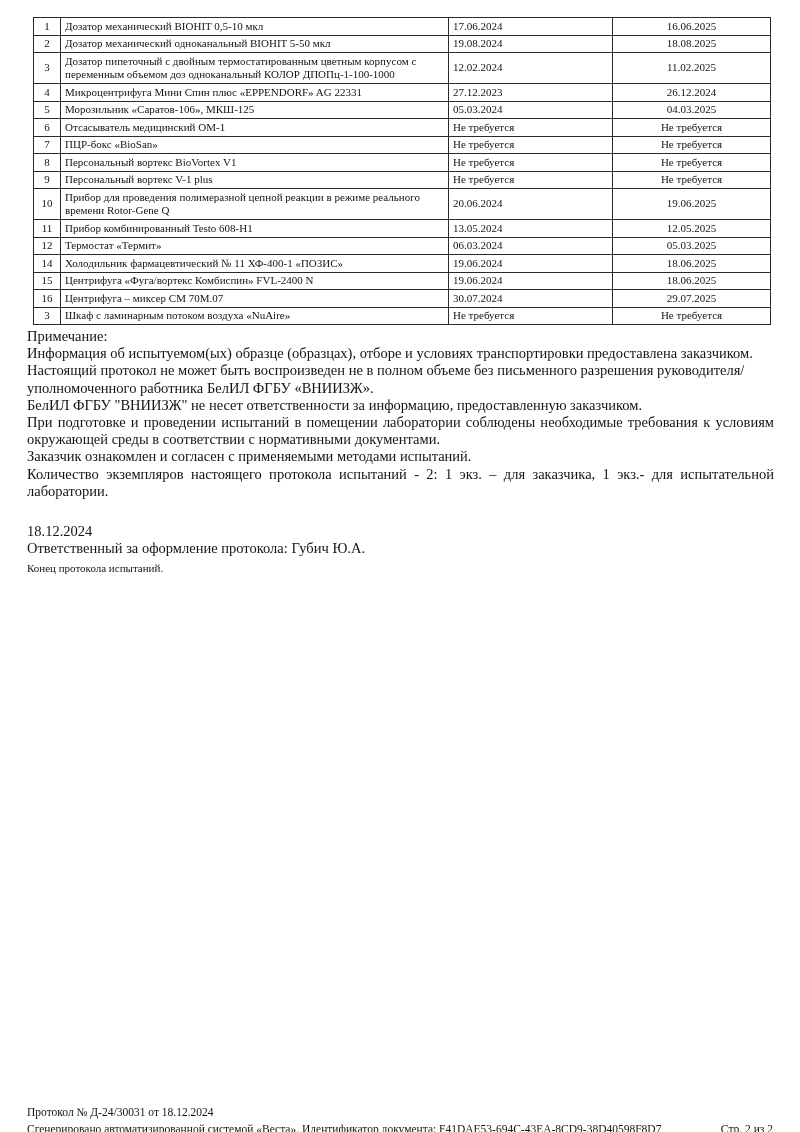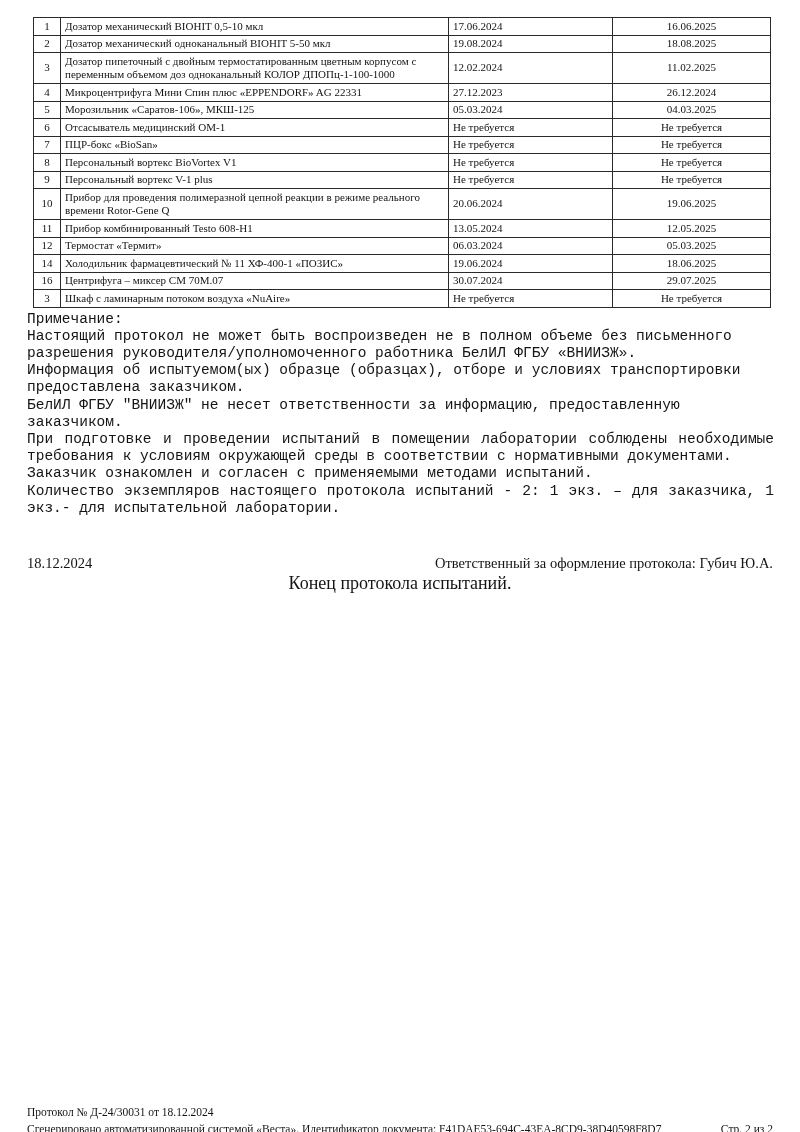--- a/index.html
+++ b/index.html
@@ -32,39 +32,38 @@
   td.c-name { width: 388px; text-align: left; margin-top: 7px; }
   td.c-d1   { width: 164px; text-align: left; }
   td.c-d2   { width: 158px; text-align: center; }
 
   
   .notes {
     margin: 3px 27px 4px 27px;
     width: 747px;
     font-size: 14.5px;
     line-height: 17.2px;
-    font-family: Liberation Mono, monospace;
   }
   .notes p { margin: 0; }
   .just { text-align: justify; }
   .bold { font-weight: bold; }
 
   
   .signoff {
-    margin: 38px 27px 0 27px;
+    margin: 23px 27px 0 27px;
     display: flex;
     justify-content: space-between;
     font-size: 14.5px;
     line-height: 17.2px;
+    flex-direction: column;
   }
   .endline {
     margin: 3px 27px 0 27px;
-    font-size: 18px;
+    font-size: 11px;
     line-height: 17.2px;
-    text-align: center;
   }
 
   
   .footer {
     position: absolute;
     left: 27px;
     right: 27px;
     top: 1087px;
     font-size: 11.5px;
     line-height: 17px;
@@ -153,38 +152,44 @@
         <td class="c-d1">06.03.2024</td>
         <td class="c-d2">05.03.2025</td>
       </tr>
       <tr>
         <td class="c-num">14</td>
         <td class="c-name">Холодильник фармацевтический № 11 ХФ-400-1 «ПОЗИС»</td>
         <td class="c-d1">19.06.2024</td>
         <td class="c-d2">18.06.2025</td>
       </tr>
       <tr>
+        <td class="c-num">15</td>
+        <td class="c-name">Центрифуга «Фуга/вортекс Комбиспин» FVL-2400 N</td>
+        <td class="c-d1">19.06.2024</td>
+        <td class="c-d2">18.06.2025</td>
+      </tr>
+      <tr>
         <td class="c-num">16</td>
         <td class="c-name">Центрифуга – миксер СМ 70М.07</td>
         <td class="c-d1">30.07.2024</td>
         <td class="c-d2">29.07.2025</td>
       </tr>
       <tr>
         <td class="c-num">3</td>
         <td class="c-name">Шкаф с ламинарным потоком воздуха «NuAire»</td>
         <td class="c-d1">Не требуется</td>
         <td class="c-d2">Не требуется</td>
       </tr>
     </tbody>
   </table>
 
   <div class="notes">
     <p>Примечание:</p>
+    <p>Информация об испытуемом(ых) образце (образцах), отборе и условиях транспортировки предоставлена заказчиком.</p>
     <p>Настоящий протокол не может быть воспроизведен не в полном объеме без письменного разрешения руководителя/уполномоченного работника БелИЛ ФГБУ «ВНИИЗЖ».</p>
-    <p>Информация об испытуемом(ых) образце (образцах), отборе и условиях транспортировки предоставлена заказчиком.</p>
     <p>БелИЛ ФГБУ "ВНИИЗЖ" не несет ответственности за информацию, предоставленную заказчиком.</p>
     <p class="just">При подготовке и проведении испытаний в помещении лаборатории соблюдены необходимые требования к условиям окружающей среды в соответствии с нормативными документами.</p>
     <p>Заказчик ознакомлен и согласен с применяемыми методами испытаний.</p>
     <p class="just">Количество экземпляров настоящего протокола испытаний - 2: 1 экз. – для заказчика, 1 экз.- для испытательной лаборатории.</p>
   </div>
 
   <div class="signoff">
     <span>18.12.2024</span>
     <span>Ответственный за оформление протокола: Губич Ю.А.</span>
   </div>

